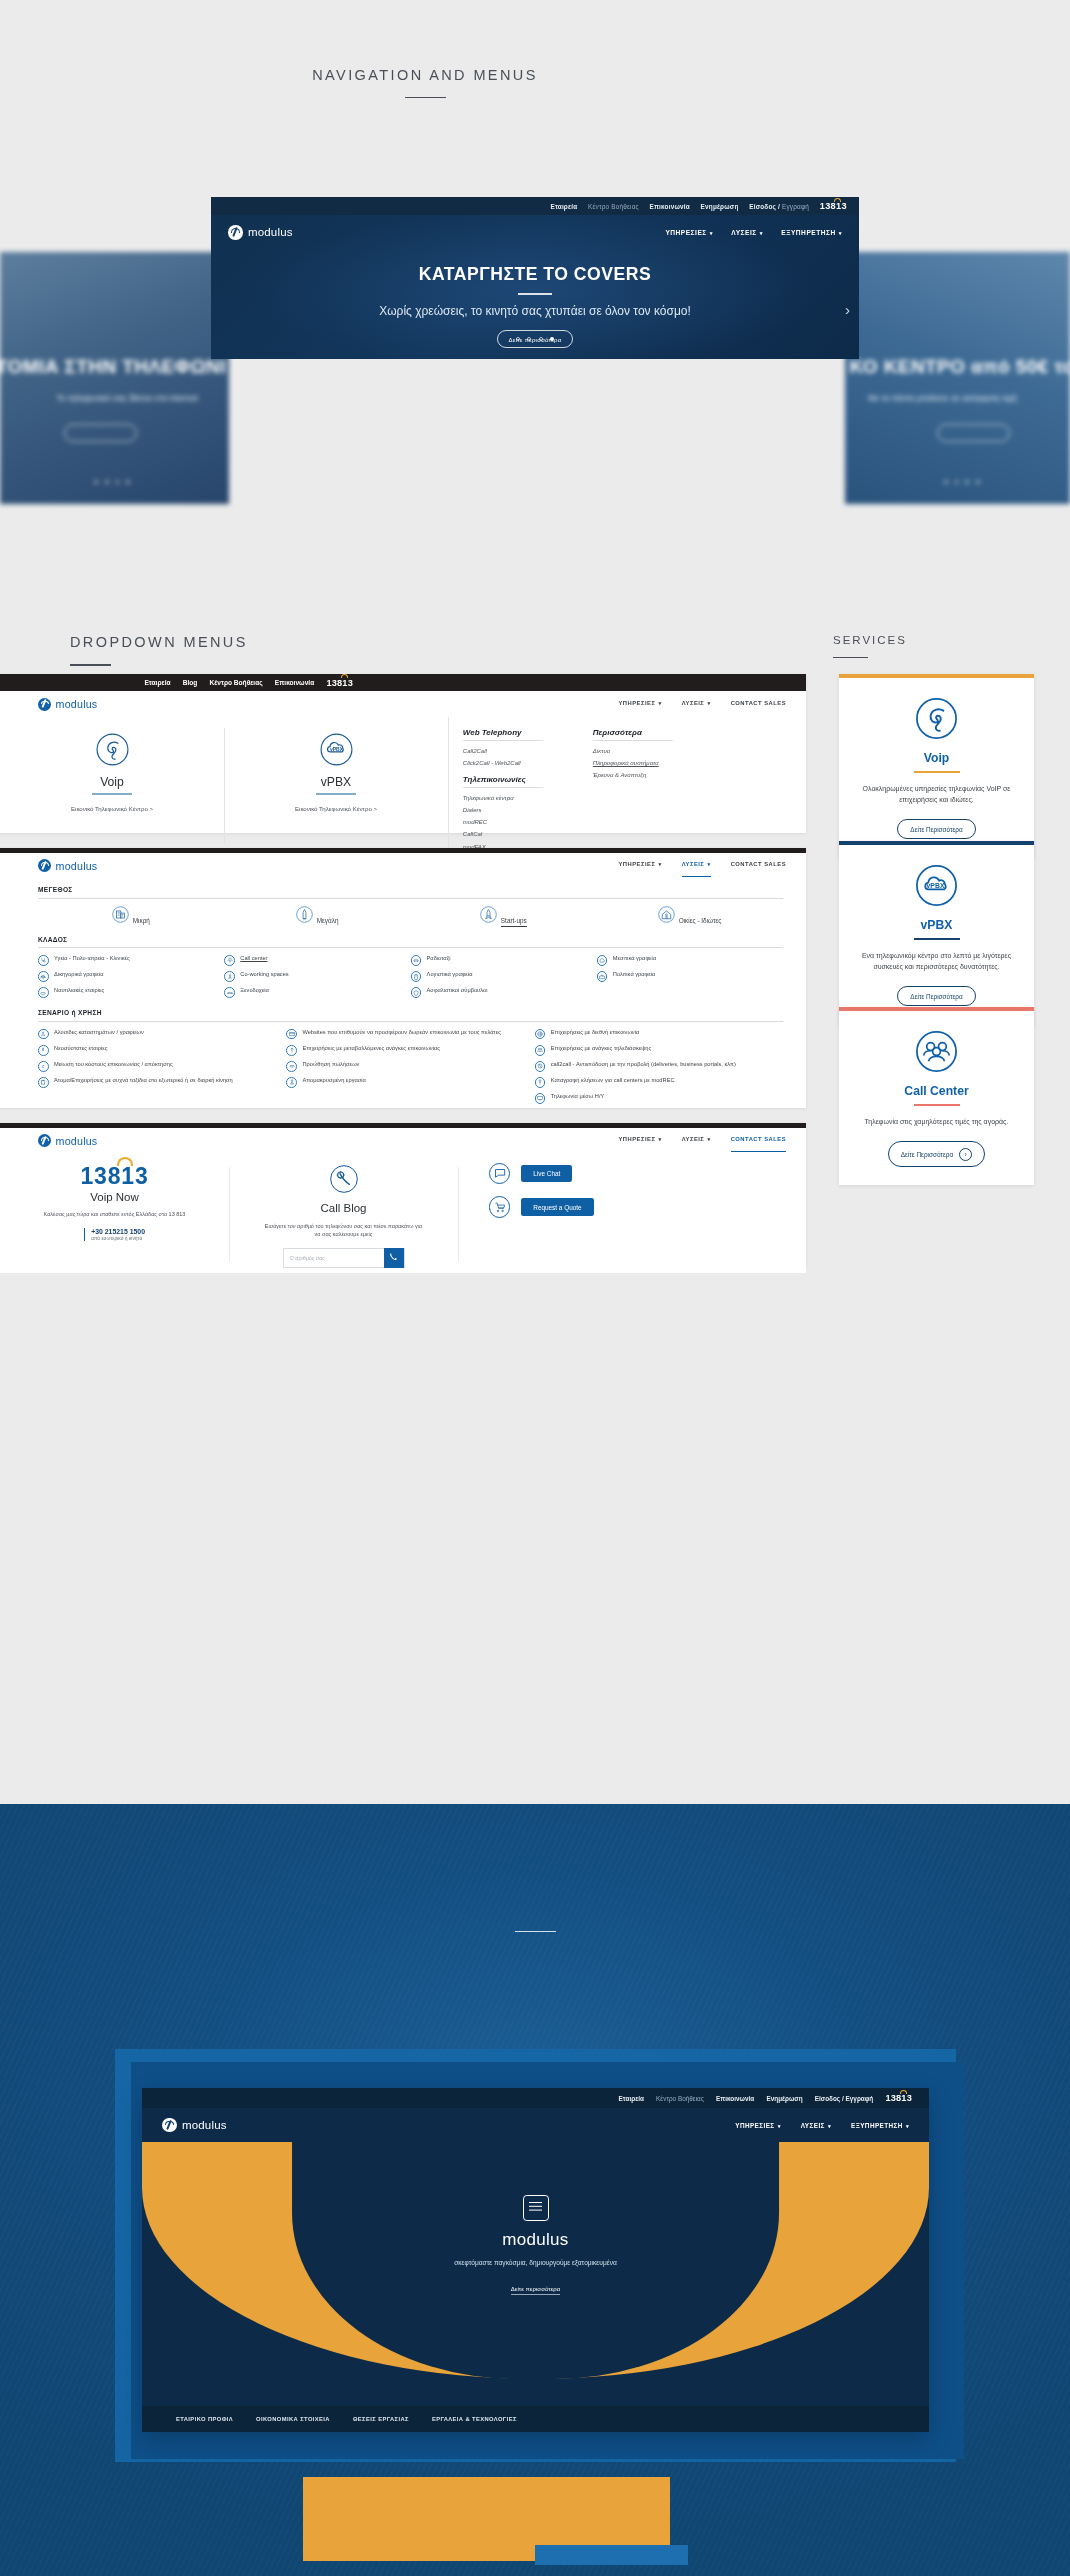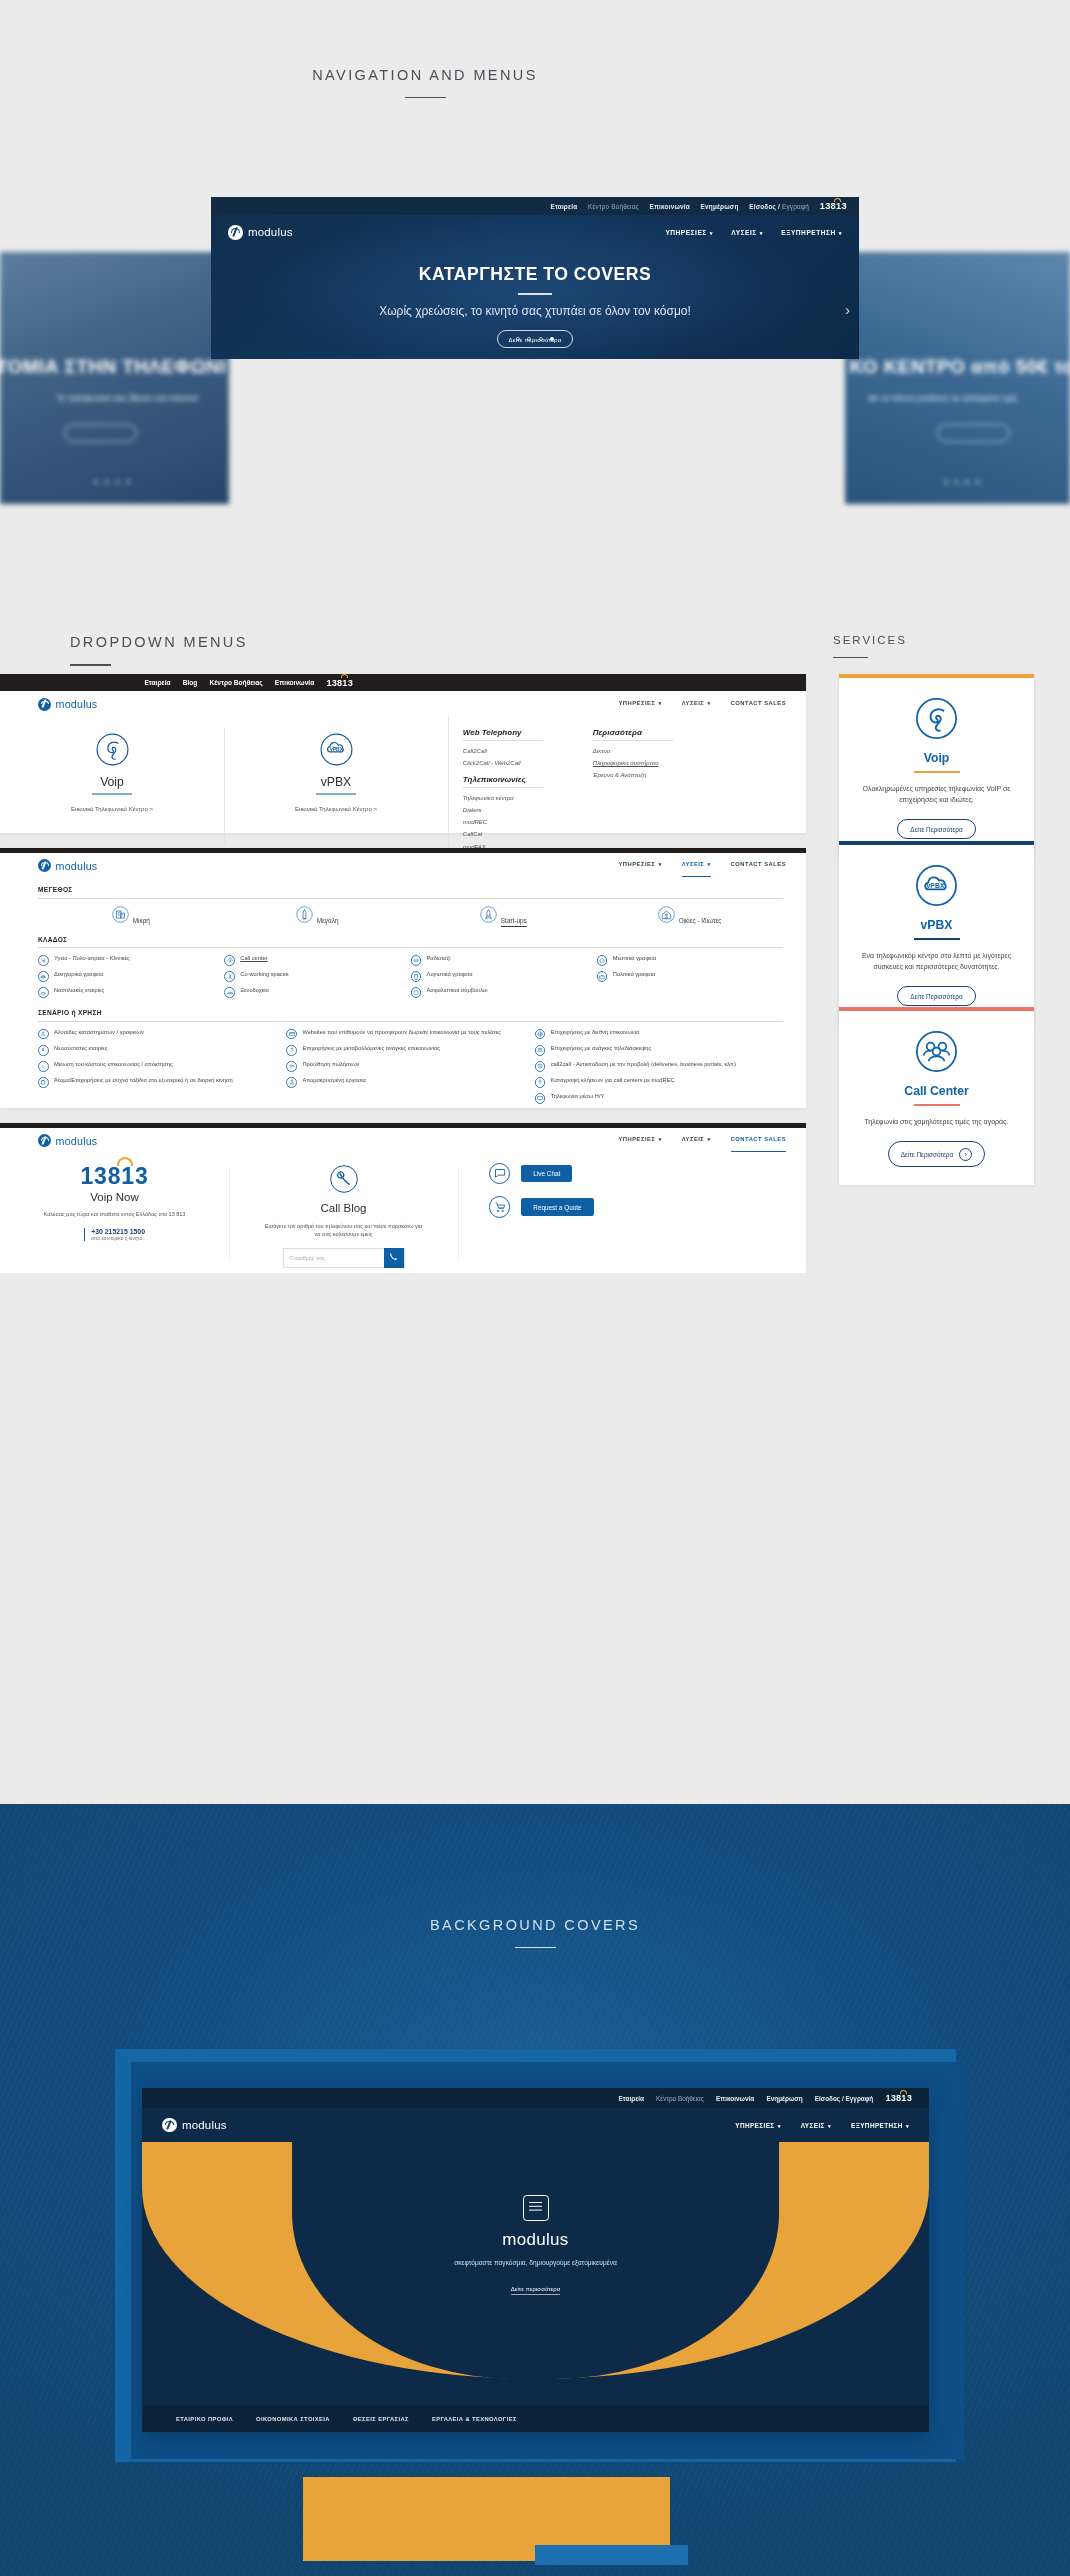--- a/index.html
+++ b/index.html
@@ -830,21 +830,20 @@
         <span class="ar">›</span>
       </span>
     </div>
   </div>
 </div>
 
 <div id="bg-block">
   <div class="noise"></div>
 
   <div id="bg-title" class="sec-head-center">
-    <div class="sec-title">BACKGROUND COVERS</div>
     <div class="sec-rule"></div>
   </div>
 
   <div class="deco" id="deco-blue1"></div>
   <div class="deco" id="deco-blue2"></div>
   <div class="deco" id="deco-yellow"></div>
   <div class="deco" id="deco-stripe"></div>
 
   <div id="cover">
     <div id="cover-topbar">

